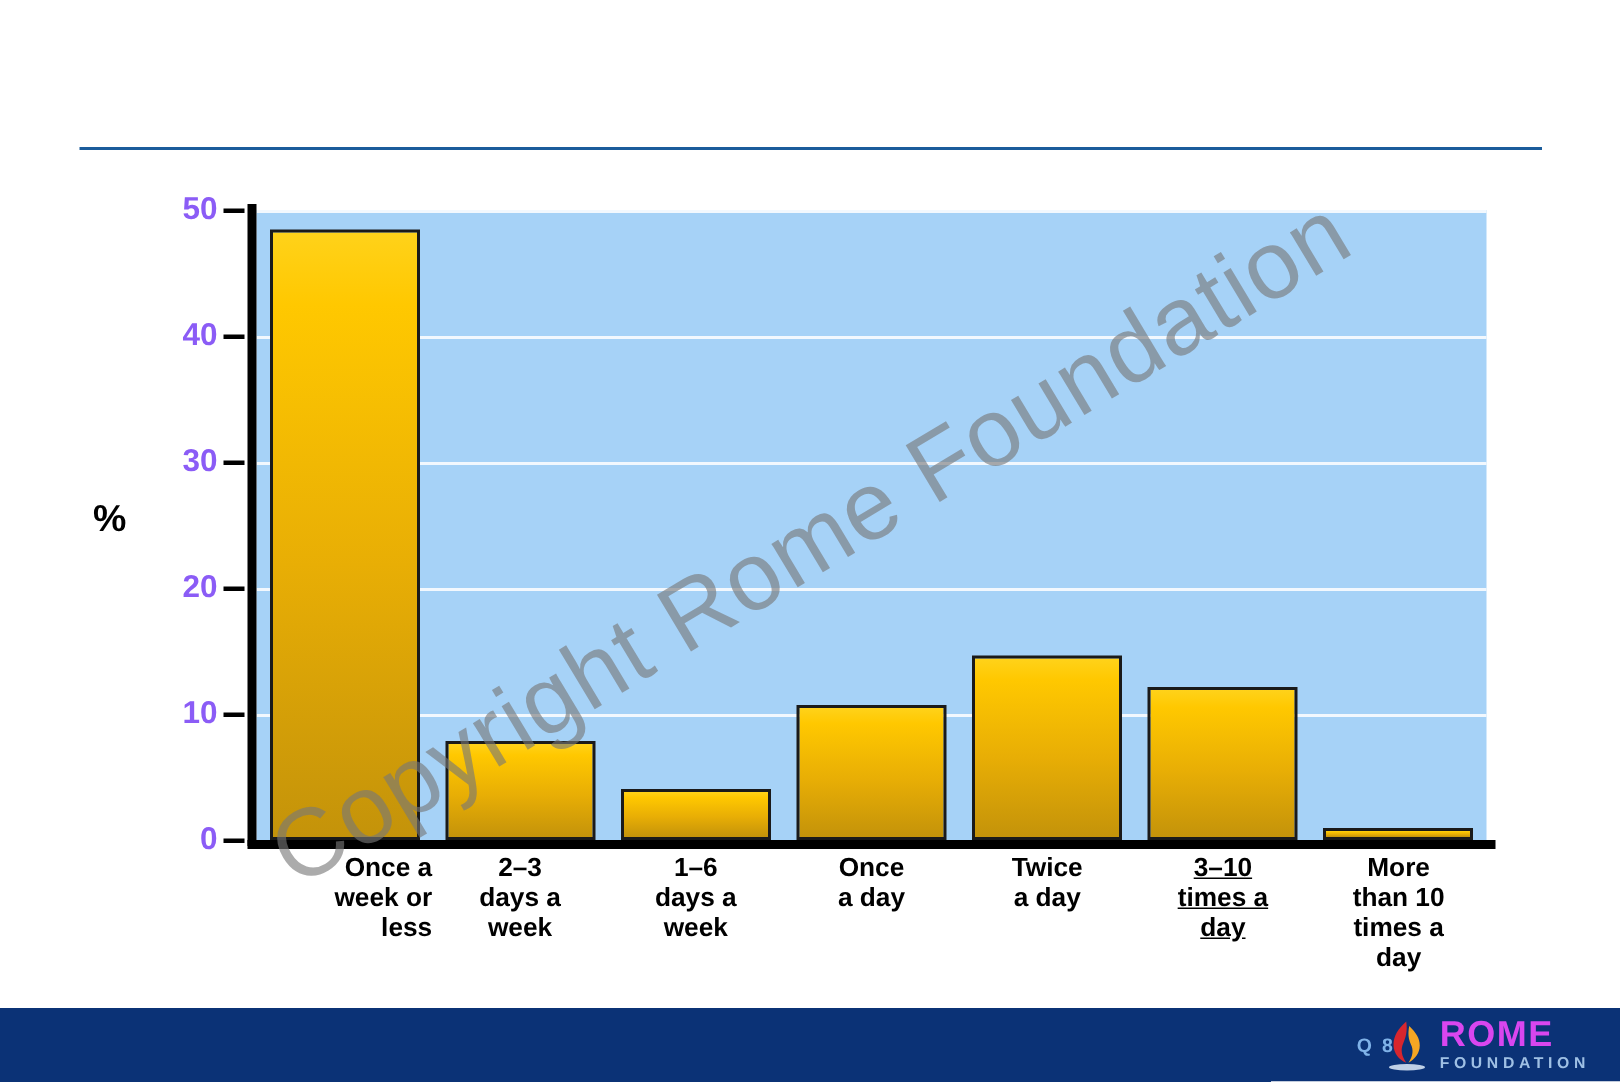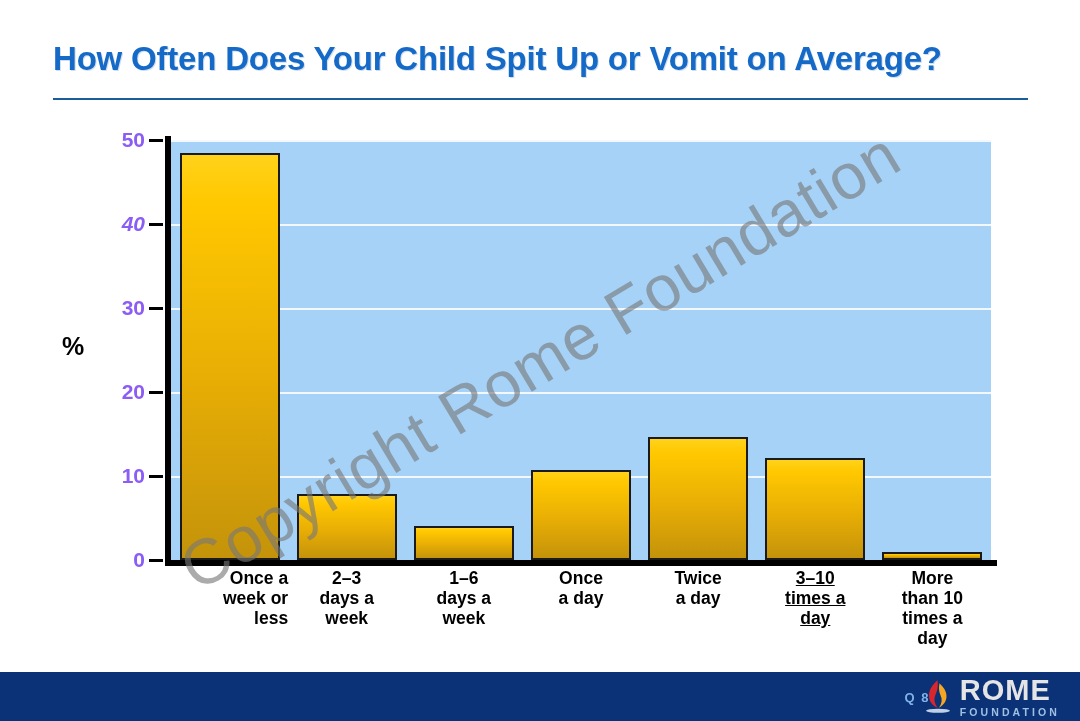--- a/index.html
+++ b/index.html
@@ -90,33 +90,32 @@
     position:absolute;right:150px;top:50%;transform:translateY(-50%);
     font-size:13px;font-weight:bold;color:#7FB2E8;letter-spacing:1.5px;
   }
   .logo{
     position:absolute;right:20px;top:50%;transform:translateY(-50%);
     display:flex;align-items:center;gap:7px;
   }
   .logo-mark{width:30px;height:38px;position:relative;}
   .logo-text{display:flex;flex-direction:column;line-height:1;}
   .logo-rome{
-    font-size:29px;font-weight:bold;color:#e5e5e5;letter-spacing:1px;
+    font-size:24px;font-weight:bold;color:#d946ef;letter-spacing:1px;
   }
   .logo-found{
     font-size:10.5px;font-weight:bold;color:#9FC0E4;letter-spacing:3.1px;
     margin-top:2px;
   }
 </style>
 </head>
 <body>
 
 <div id="slide">
 
-  <div class="title">How Often Does Your Child Spit Up or Vomit on Average?</div>
   <div class="title-rule"></div>
 
   <div class="chart-area">
     <div class="ytitle">%</div>
     <div class="plot" id="plot">
         <div class="gridline" style="top: 336px;"></div>
         <div class="gridline" style="top: 252px;"></div>
         <div class="gridline" style="top: 168px;"></div>
         <div class="gridline" style="top: 84px;"></div>
         <div class="gridline" style="top: 0px;"></div>
@@ -133,21 +132,21 @@
     <div id="yticks">
         <div class="tick" style="left: 149px; top: 449px; position: absolute;"></div>
         <div class="ylabel-val" style="left: 85px; top: 450px; right: auto;">0</div>
         <div class="tick" style="left: 149px; top: 365px; position: absolute;"></div>
         <div class="ylabel-val" style="left: 85px; top: 366px; right: auto;">10</div>
         <div class="tick" style="left: 149px; top: 281px; position: absolute;"></div>
         <div class="ylabel-val" style="left: 85px; top: 282px; right: auto;">20</div>
         <div class="tick" style="left: 149px; top: 197px; position: absolute;"></div>
         <div class="ylabel-val" style="left: 85px; top: 198px; right: auto;">30</div>
         <div class="tick" style="left: 149px; top: 113px; position: absolute;"></div>
-        <div class="ylabel-val" style="left: 85px; top: 114px; right: auto; font-style: italic;">40</div>
+        <div class="ylabel-val" style="left: 85px; top: 114px; right: auto;">40</div>
         <div class="tick" style="left: 149px; top: 29px; position: absolute;"></div>
         <div class="ylabel-val" style="left: 85px; top: 30px; right: auto;">50</div>
       </div>
     <div id="xlabels">
         <div class="xlabel" style="left: 171px; width: 117.143px; text-align: right;">Once a
 week or
 less</div>
         <div class="xlabel" style="left: 288.143px; width: 117.143px;">2–3
 days a
 week</div>

